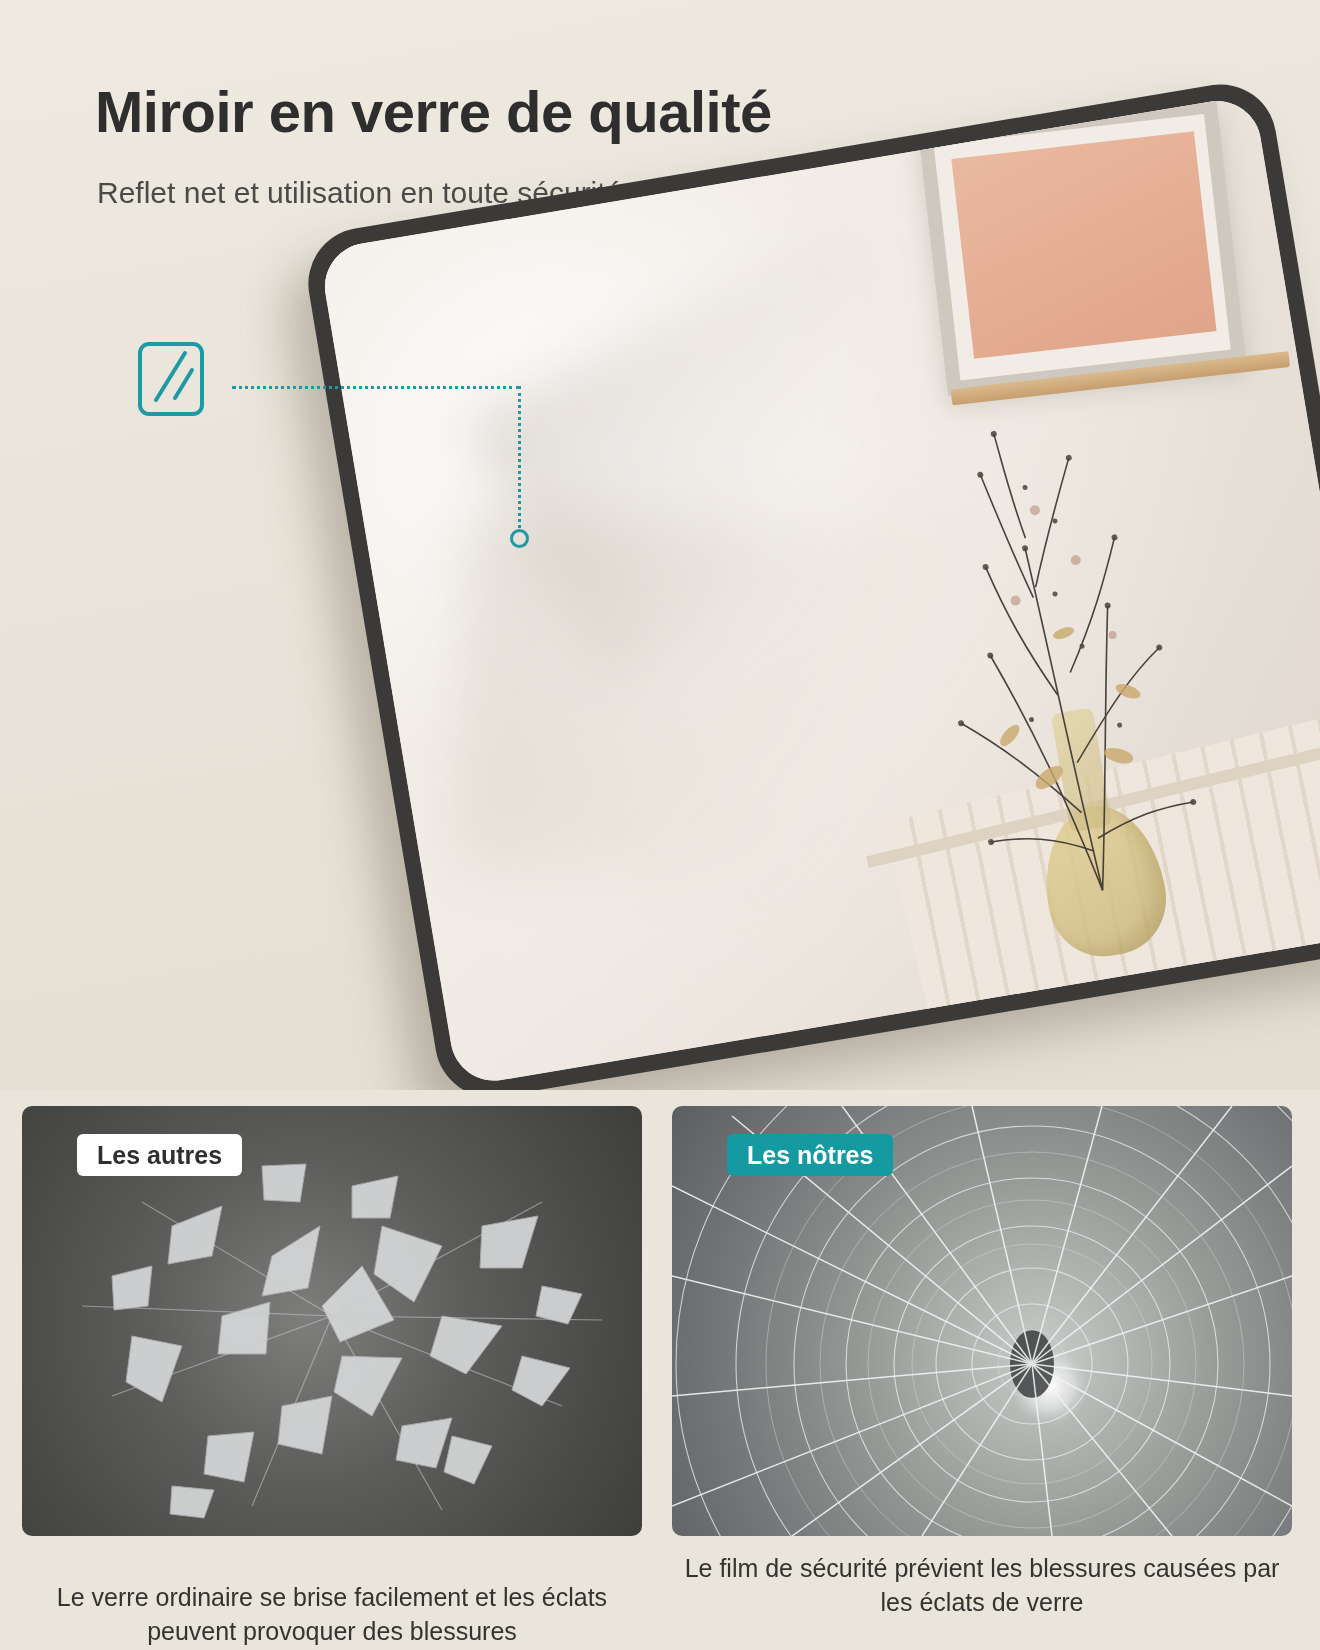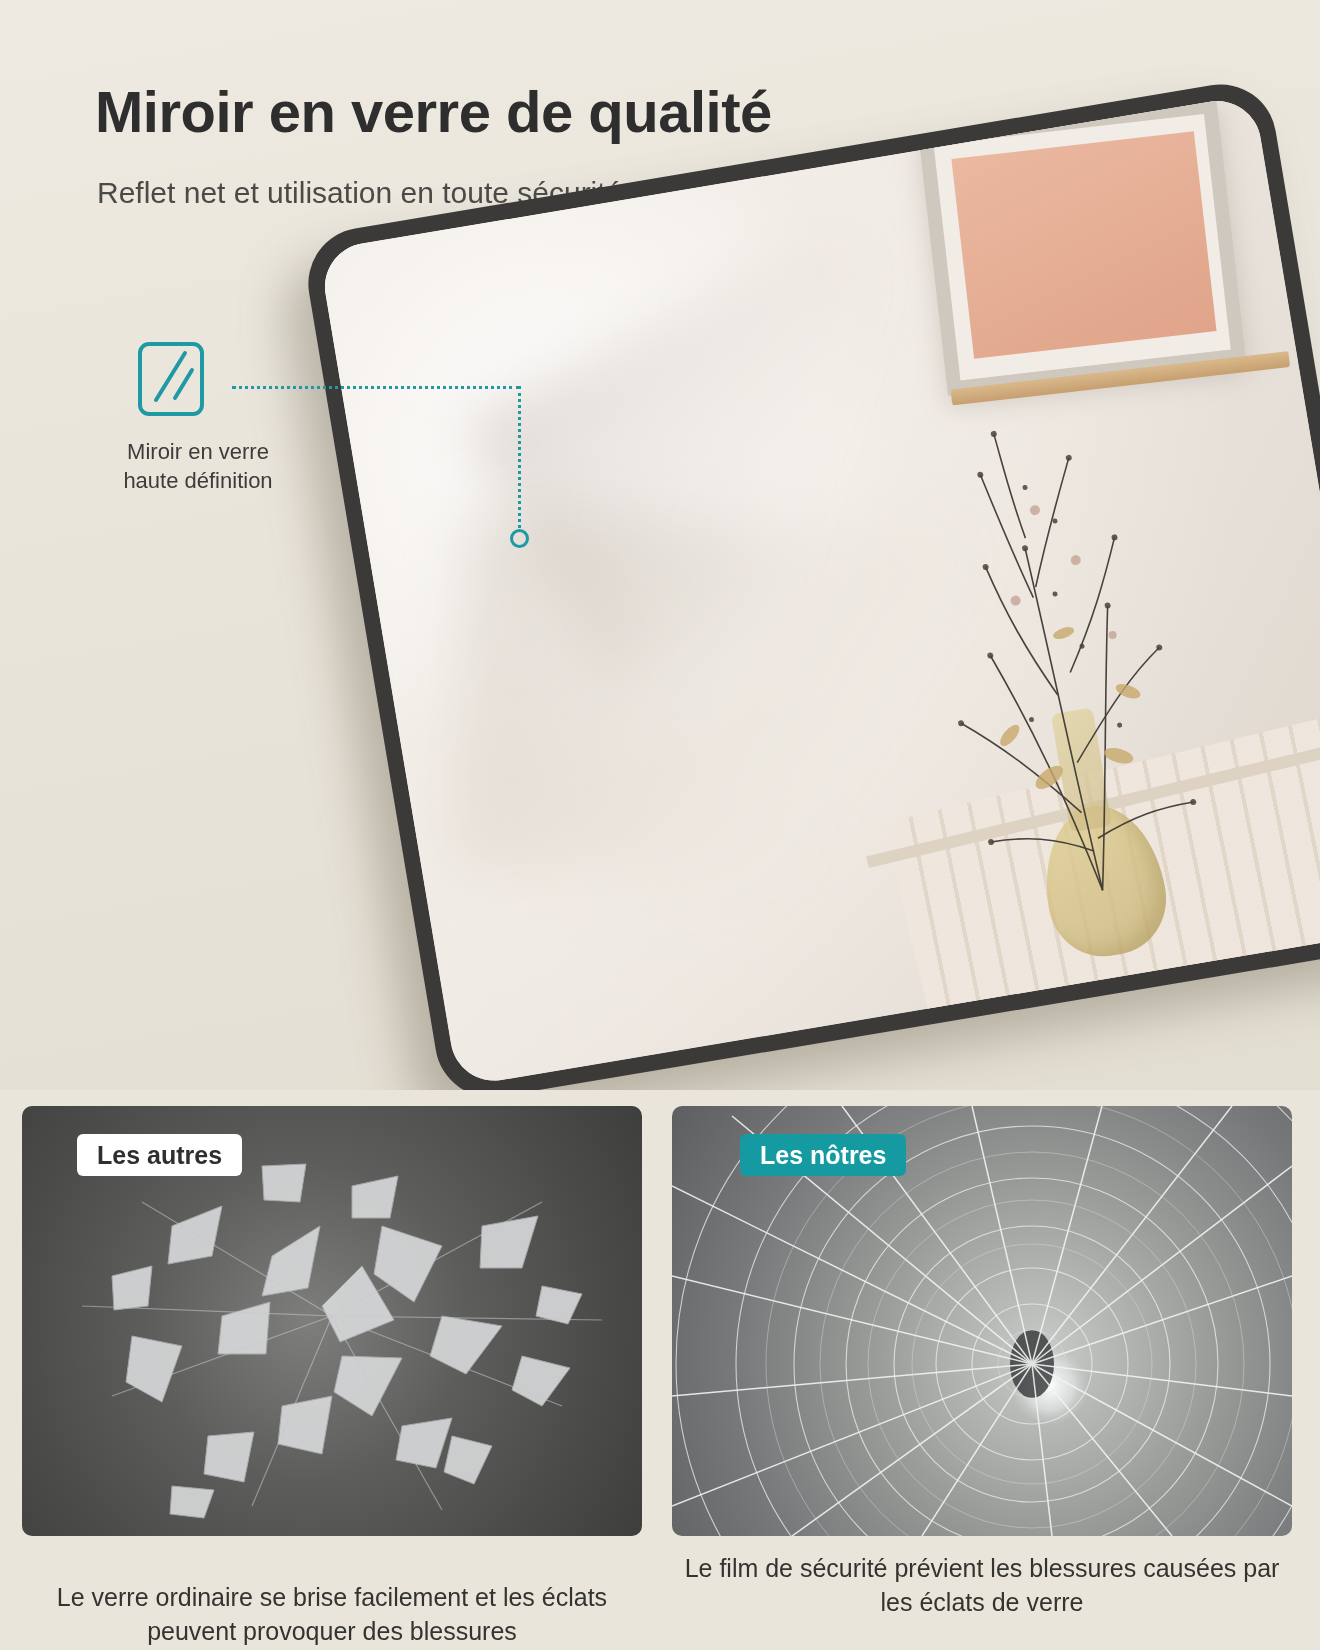--- a/index.html
+++ b/index.html
@@ -253,21 +253,20 @@
   }
   .badge.other {
     left: 55px;
     background: #ffffff;
     color: #2f2f2f;
   }
   .badge.ours {
     left: 55px;
     background: #159aa2;
     color: #ffffff;
-    margin-left: 13px;
   }
 
   .caption {
     position: absolute;
     top: 462px;
     width: 620px;
     text-align: center;
     font-size: 25px;
     line-height: 1.35;
     color: #333330;
@@ -360,24 +359,20 @@
     <div class="dotted-line"></div>
     <div class="dotted-drop"></div>
     <div class="dot-ring"></div>
 
     <svg class="callout-icon" viewBox="0 0 70 78">
       <rect x="4" y="4" width="62" height="70" rx="9" fill="none" stroke="#1f9aa5" stroke-width="4"></rect>
       <path d="M49 13 L20 60" stroke="#1f9aa5" stroke-width="4" stroke-linecap="round" fill="none"></path>
       <path d="M56 30 L39 58" stroke="#1f9aa5" stroke-width="4" stroke-linecap="round" fill="none"></path>
     </svg>
 
-    <div class="callout-text">
-      <div>Miroir en verre</div>
-      <div>haute définition</div>
-    </div>
   </section>
 
   <section class="compare">
 
     <div class="card left">
       <div class="glass-a"></div>
       <svg viewBox="0 0 620 430" style="position:absolute;inset:0;width:100%;height:100%">
         <g fill="#d8dadb" opacity="0.9" stroke="#aeb1b2" stroke-width="1">
           <polygon points="300,200 340,160 372,214 318,236"></polygon>
           <polygon points="250,150 298,120 286,182 240,190"></polygon>

